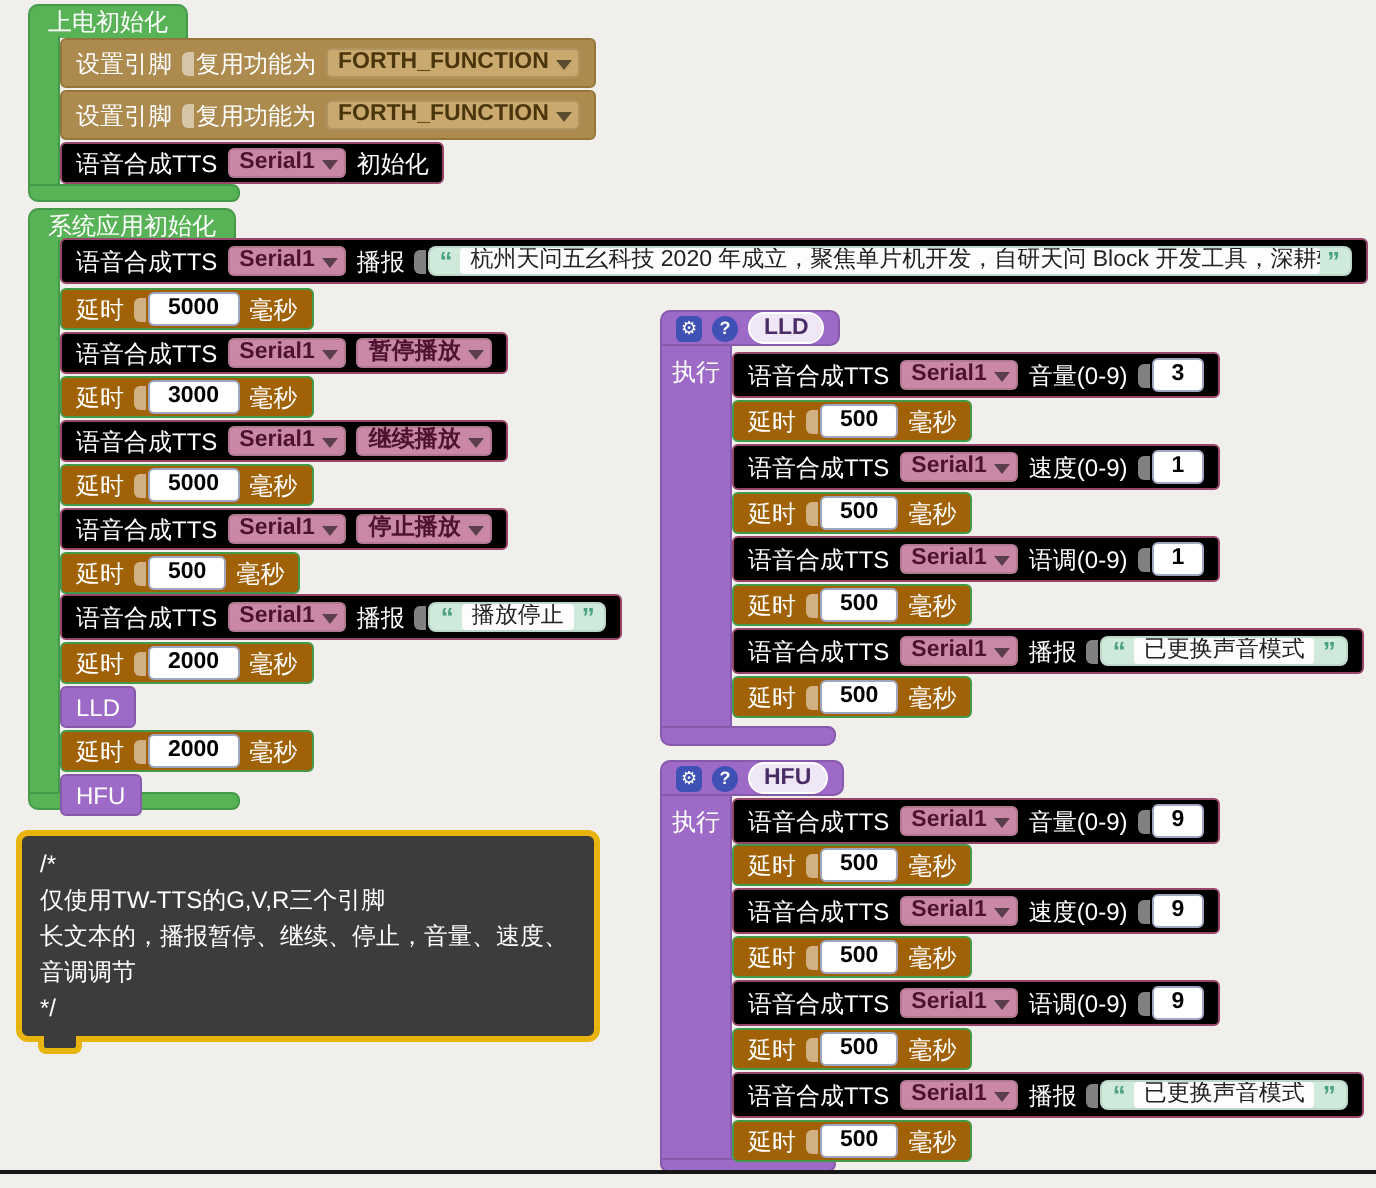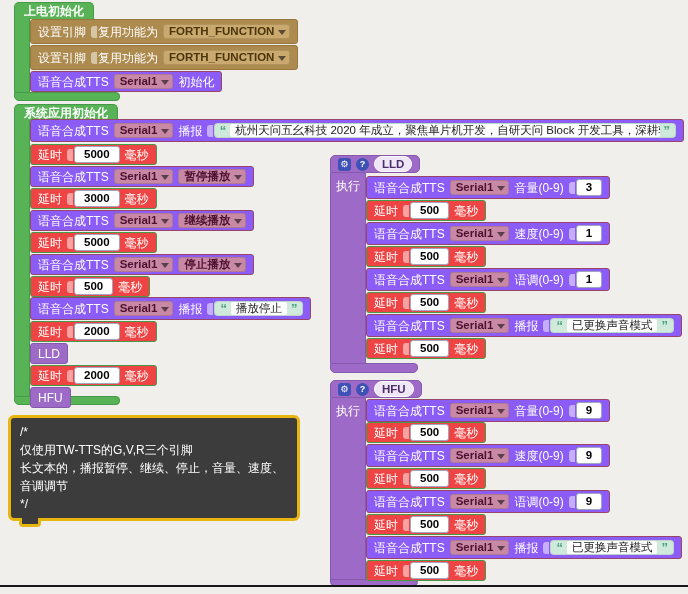--- a/index.html
+++ b/index.html
@@ -4,22 +4,22 @@
 <style>
   html,body{margin:0;padding:0;background:#ffffff;}
   .ws{position:relative;width:688px;height:594px;background:#f0efeb;overflow:hidden;
       font-family:"Liberation Sans","DejaVu Sans",sans-serif;}
   .divider{position:absolute;left:0;top:585px;width:688px;height:2px;background:#161616;}
 
   
   .blk{position:absolute;box-sizing:border-box;height:21px;display:inline-flex;align-items:center;
        gap:5px;padding:0 7px;border-radius:3px;color:#fff;font-size:12px;line-height:1;white-space:nowrap;}
   .blk.tall{height:23px;}
-  .green{background:#ef4444;border:1px solid #449a48;}
-  .pink{background:#8b5cf6;border:1px solid #98456a;}
+  .green{background:#a16207;border:1px solid #449a48;}
+  .pink{background:#000000;border:1px solid #98456a;}
   .purple{background:#9d6bc7;border:1px solid #8759ab;}
   .brown{background:#ad8a4e;border:1px solid #97763d;}
 
   .lb{color:#fff;}
   
   .dd{position:relative;display:inline-flex;align-items:center;border-radius:3px;
       padding:2px 16px 2px 6px;font-weight:bold;font-size:11.5px;}
   .dd::after{content:"";position:absolute;right:4px;top:50%;margin-top:-2px;
       border:4px solid transparent;border-top:5px solid rgba(0,0,0,.55);}
   .pink-dd{background:#c989a6;color:#4d1230;box-shadow:inset 0 0 0 1px rgba(0,0,0,.12);}
@@ -34,21 +34,21 @@
   
   .str{display:inline-flex;align-items:center;gap:4px;background:#cfe9db;border-radius:4px;
        padding:1px 6px;min-width:0;box-shadow:inset 0 0 0 1px rgba(0,0,0,.08);}
   .q{color:#4aa182;font-weight:bold;font-size:13px;}
   .stxt{background:#fdfdfd;border-radius:2px;color:#222;font-size:11.5px;padding:1px 5px;
         overflow:hidden;white-space:nowrap;min-width:0;}
 
   
   .tab{position:absolute;height:16px;display:inline-flex;align-items:center;padding:0 9px;
        background:#57b356;border:1px solid #449a48;border-bottom:none;border-radius:5px 5px 0 0;
-       color:#fff;font-size:12px;font-weight:bold;}
+       color:#fff;font-size:12px;}
   .spine{position:absolute;width:16px;background:#57b356;border:1px solid #449a48;border-top:none;border-bottom:none;box-sizing:border-box;}
   .bbar{position:absolute;height:9px;background:#57b356;border:1px solid #449a48;border-radius:0 4px 4px 5px;box-sizing:border-box;}
 
   
   .fn-head{position:absolute;height:18px;display:inline-flex;align-items:center;gap:5px;padding:0 7px;
        background:#9d6bc7;border:1px solid #8759ab;border-radius:5px 5px 5px 0;box-sizing:border-box;}
   .fn-spine{position:absolute;width:36px;background:#9d6bc7;border:1px solid #8759ab;border-top:none;border-bottom:none;
        box-sizing:border-box;color:#ffffff;font-size:12px;text-align:center;padding-top:5px;}
   .fn-bbar{position:absolute;height:10px;width:88px;background:#9d6bc7;border:1px solid #8759ab;
        border-radius:0 4px 5px 5px;box-sizing:border-box;}

